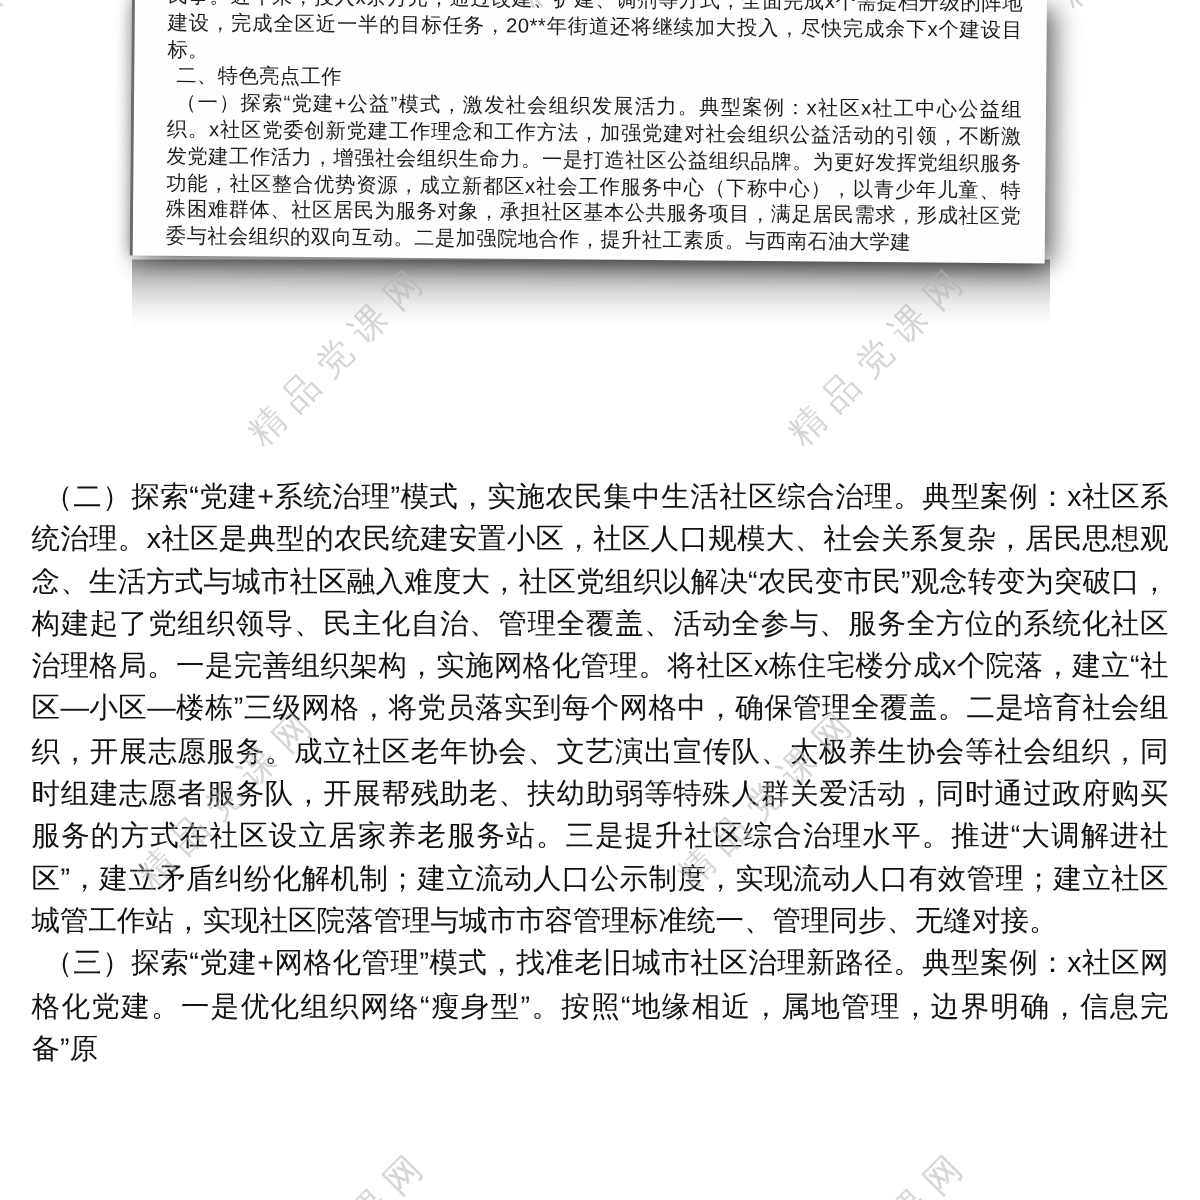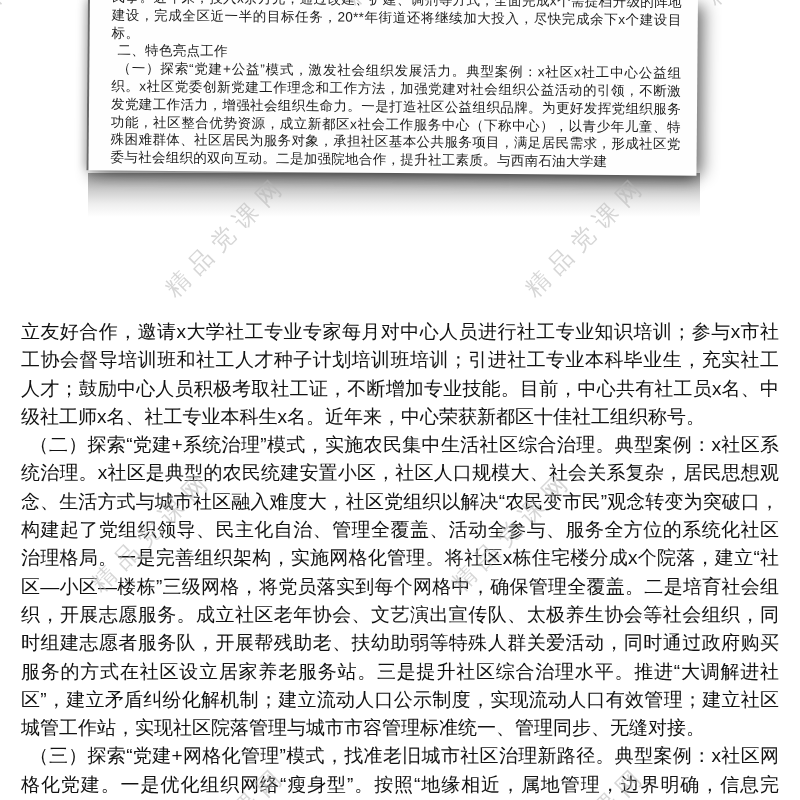--- a/index.html
+++ b/index.html
@@ -61,21 +61,20 @@
 
   <div class="page-preview">
     <div class="page-text">
       <p>民事。近年来，投入x余万元，通过改建、扩建、调剂等方式，全面完成x个需提档升级的阵地建设，完成全区近一半的目标任务，20**年街道还将继续加大投入，尽快完成余下x个建设目标。</p>
       <p class="indent-sm">二、特色亮点工作</p>
       <p class="indent-sm">（一）探索“党建+公益”模式，激发社会组织发展活力。典型案例：x社区x社工中心公益组织。x社区党委创新党建工作理念和工作方法，加强党建对社会组织公益活动的引领，不断激发党建工作活力，增强社会组织生命力。一是打造社区公益组织品牌。为更好发挥党组织服务功能，社区整合优势资源，成立新都区x社会工作服务中心（下称中心），以青少年儿童、特殊困难群体、社区居民为服务对象，承担社区基本公共服务项目，满足居民需求，形成社区党委与社会组织的双向互动。二是加强院地合作，提升社工素质。与西南石油大学建</p>
     </div>
   </div>
 
   <div class="body-text">
-    <p>立友好合作，邀请x大学社工专业专家每月对中心人员进行社工专业知识培训；参与x市社工协会督导培训班和社工人才种子计划培训班培训；引进社工专业本科毕业生，充实社工人才；鼓励中心人员积极考取社工证，不断增加专业技能。目前，中心共有社工员x名、中级社工师x名、社工专业本科生x名。近年来，中心荣获新都区十佳社工组织称号。</p>
     <p class="indent-sm">（二）探索“党建+系统治理”模式，实施农民集中生活社区综合治理。典型案例：x社区系统治理。x社区是典型的农民统建安置小区，社区人口规模大、社会关系复杂，居民思想观念、生活方式与城市社区融入难度大，社区党组织以解决“农民变市民”观念转变为突破口，构建起了党组织领导、民主化自治、管理全覆盖、活动全参与、服务全方位的系统化社区治理格局。一是完善组织架构，实施网格化管理。将社区x栋住宅楼分成x个院落，建立“社区—小区—楼栋”三级网格，将党员落实到每个网格中，确保管理全覆盖。二是培育社会组织，开展志愿服务。成立社区老年协会、文艺演出宣传队、太极养生协会等社会组织，同时组建志愿者服务队，开展帮残助老、扶幼助弱等特殊人群关爱活动，同时通过政府购买服务的方式在社区设立居家养老服务站。三是提升社区综合治理水平。推进“大调解进社区”，建立矛盾纠纷化解机制；建立流动人口公示制度，实现流动人口有效管理；建立社区城管工作站，实现社区院落管理与城市市容管理标准统一、管理同步、无缝对接。</p>
     <p class="indent-sm">（三）探索“党建+网格化管理”模式，找准老旧城市社区治理新路径。典型案例：x社区网格化党建。一是优化组织网络“瘦身型”。按照“地缘相近，属地管理，边界明确，信息完备”原</p>
   </div>
 
   <div class="wm-layer">
     <span class="wm" style="left:-34px;  top:-72px;">精品党课网</span>
     <span class="wm" style="left:326px;  top:-72px;">精品党课网</span>
     <span class="wm" style="left:686px;  top:-72px;">精品党课网</span>
     <span class="wm" style="left:146px;  top:220px;">精品党课网</span>
     <span class="wm" style="left:506px;  top:220px;">精品党课网</span>

